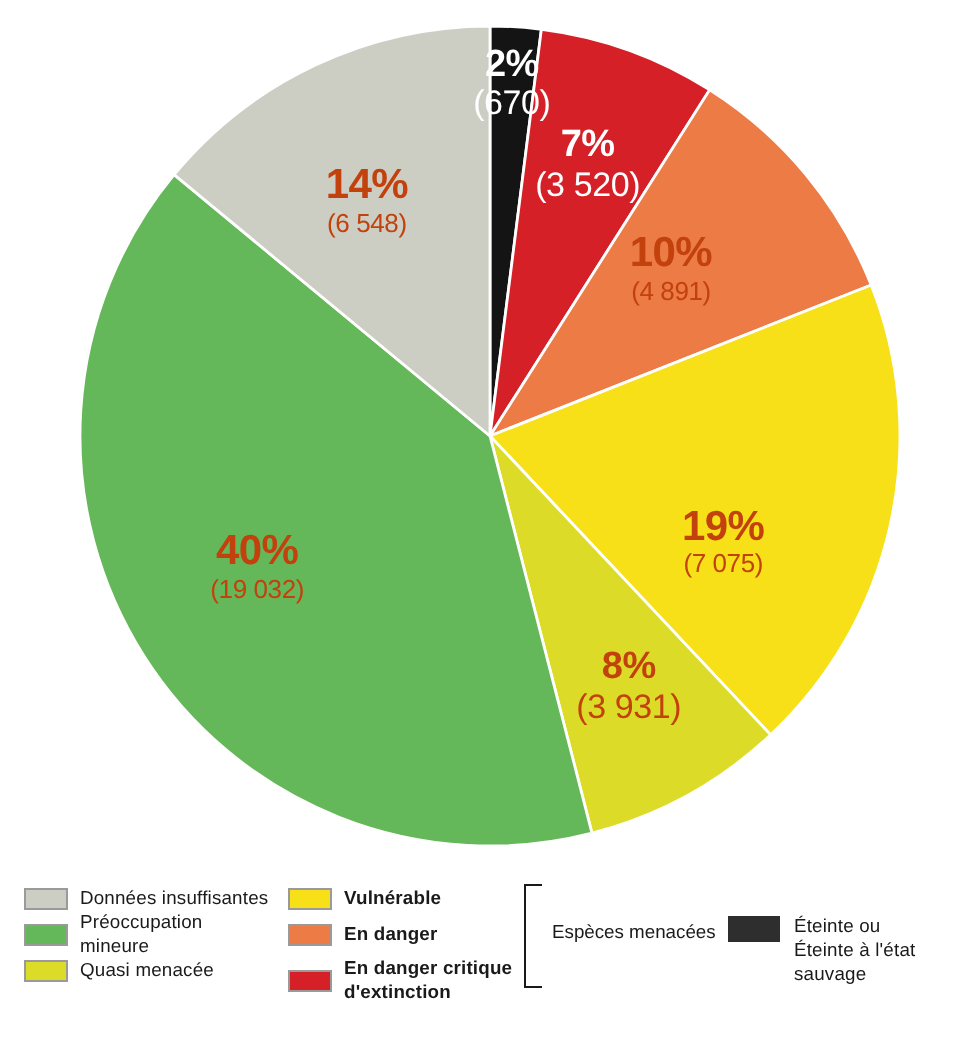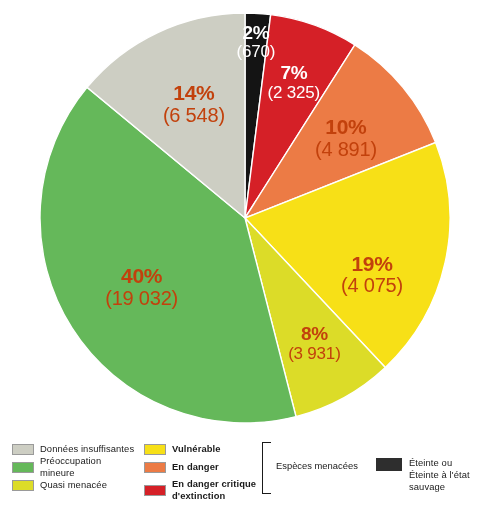--- a/index.html
+++ b/index.html
@@ -37,21 +37,21 @@
     pointer-events: none;
   }
   .slice-label .pct {
     display: block;
     font-weight: bold;
     font-size: 21px;
     letter-spacing: -0.3px;
   }
   .slice-label .cnt {
     display: block;
-    font-size: 20px;
+    font-size: 13px;
     letter-spacing: -0.2px;
   }
   .slice-label.dark  .pct, .slice-label.dark  .cnt { color: #c2410c; }
   .slice-label.light .pct, .slice-label.light .cnt { color: #ffffff; }
 
   .slice-label.small .pct { font-size: 19px; }
   .slice-label.small .cnt { font-size: 17px; }
 
   
   #legend {
@@ -109,21 +109,21 @@
     position: absolute;
     left: 276px;
     top: 24px;
     font-size: 9.4px;
     color: #1a1a1a;
     white-space: nowrap;
   }
 
   #legend-extinct {
     position: absolute;
-    left: 376px;
+    left: 364px;
     top: 21px;
     display: flex;
     align-items: flex-start;
   }
   #legend-extinct .swatch {
     width: 26px;
     height: 13px;
     flex: 0 0 26px;
     margin-right: 7px;
     border: none;
@@ -144,29 +144,29 @@
         <path d="M 245 218 L 87.04 87.33 A 205 205 0 0 1 245.00 13.00 Z" fill="#CDCEC3" stroke="#ffffff" stroke-width="1.4"></path>
       </g>
   </svg>
   <div id="pie-labels">
       <div class="slice-label light small" style="left: 236.57px; top: 22.5479px;">
         <span class="pct">2%</span>
         <span class="cnt">(670)</span>
       </div>
       <div class="slice-label light small" style="left: 267.609px; top: 63.4836px;">
         <span class="pct">7%</span>
-        <span class="cnt">(2 325)</span>
+        <span class="cnt">(3 520)</span>
       </div>
       <div class="slice-label dark" style="left: 314.932px; top: 115.983px;">
         <span class="pct">10%</span>
         <span class="cnt">(4 891)</span>
       </div>
       <div class="slice-label dark" style="left: 341.039px; top: 224.726px; margin-top: 28px;">
         <span class="pct">19%</span>
-        <span class="cnt">(4 075)</span>
+        <span class="cnt">(7 075)</span>
       </div>
       <div class="slice-label dark small" style="left: 288.132px; top: 324.25px;">
         <span class="pct">8%</span>
         <span class="cnt">(3 931)</span>
       </div>
       <div class="slice-label dark" style="left: 105.186px; top: 265.104px;">
         <span class="pct">40%</span>
         <span class="cnt">(19 032)</span>
       </div>
       <div class="slice-label dark" style="left: 162.883px; top: 81.9965px;">

